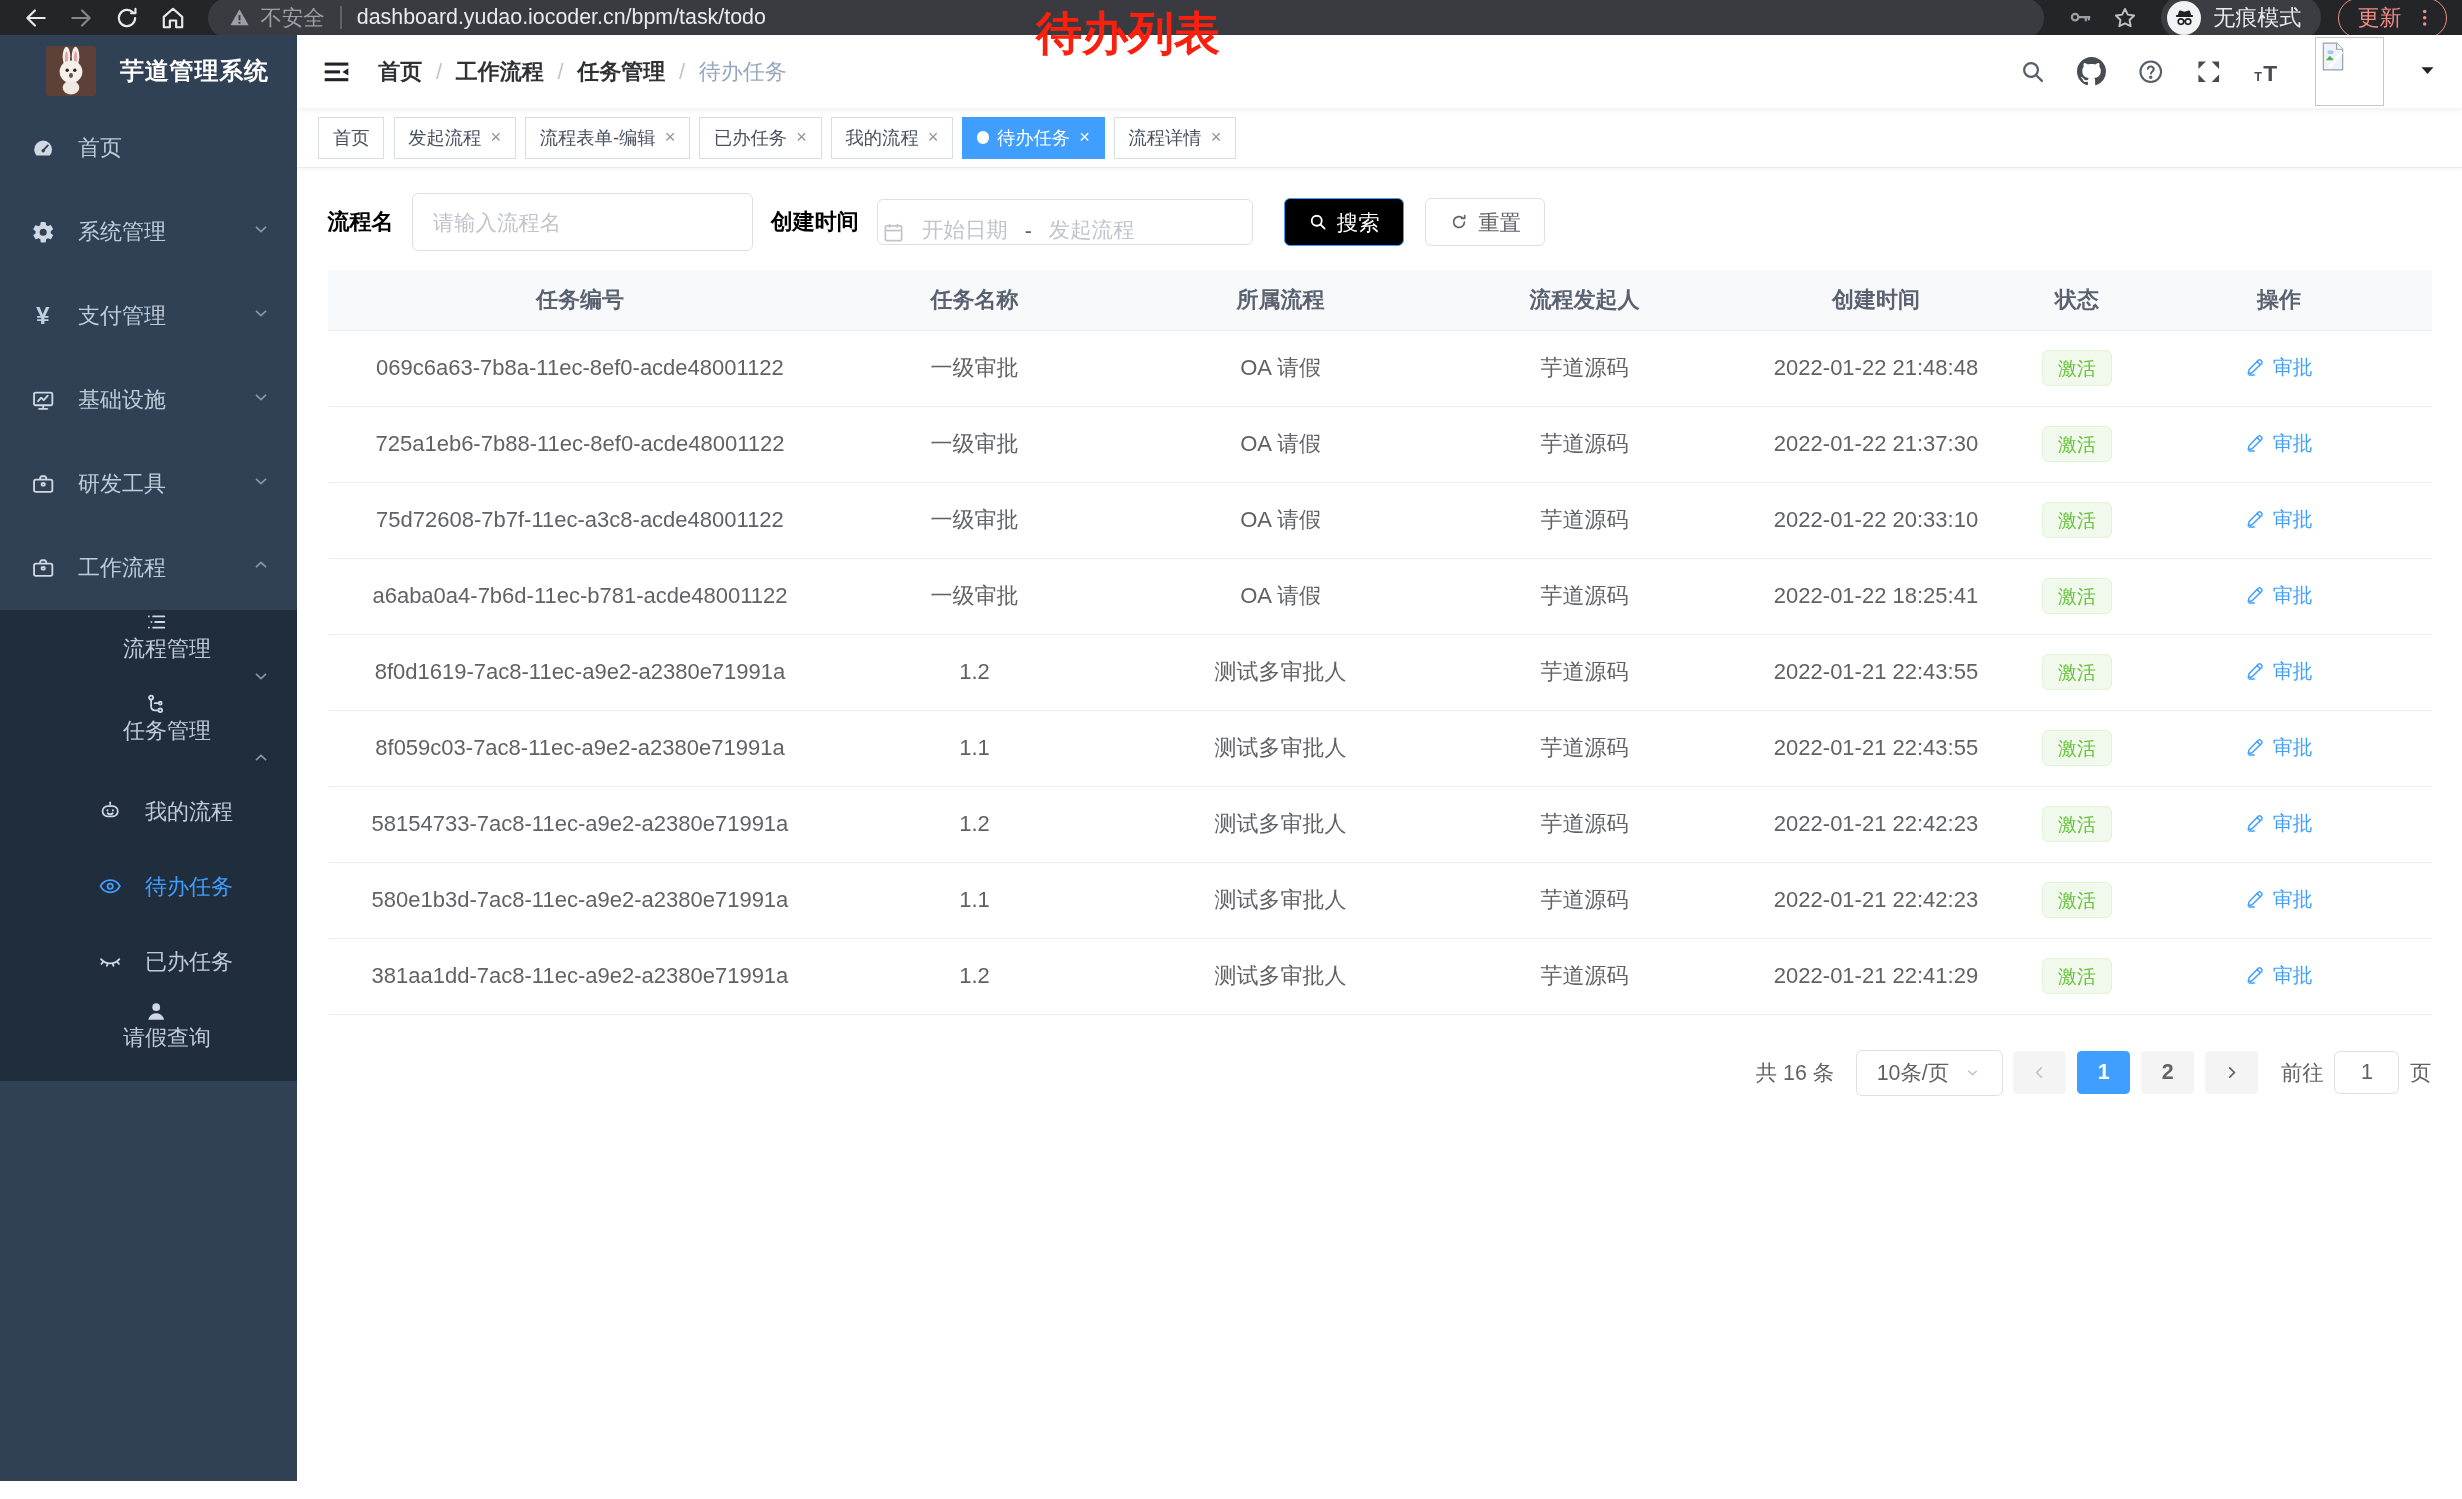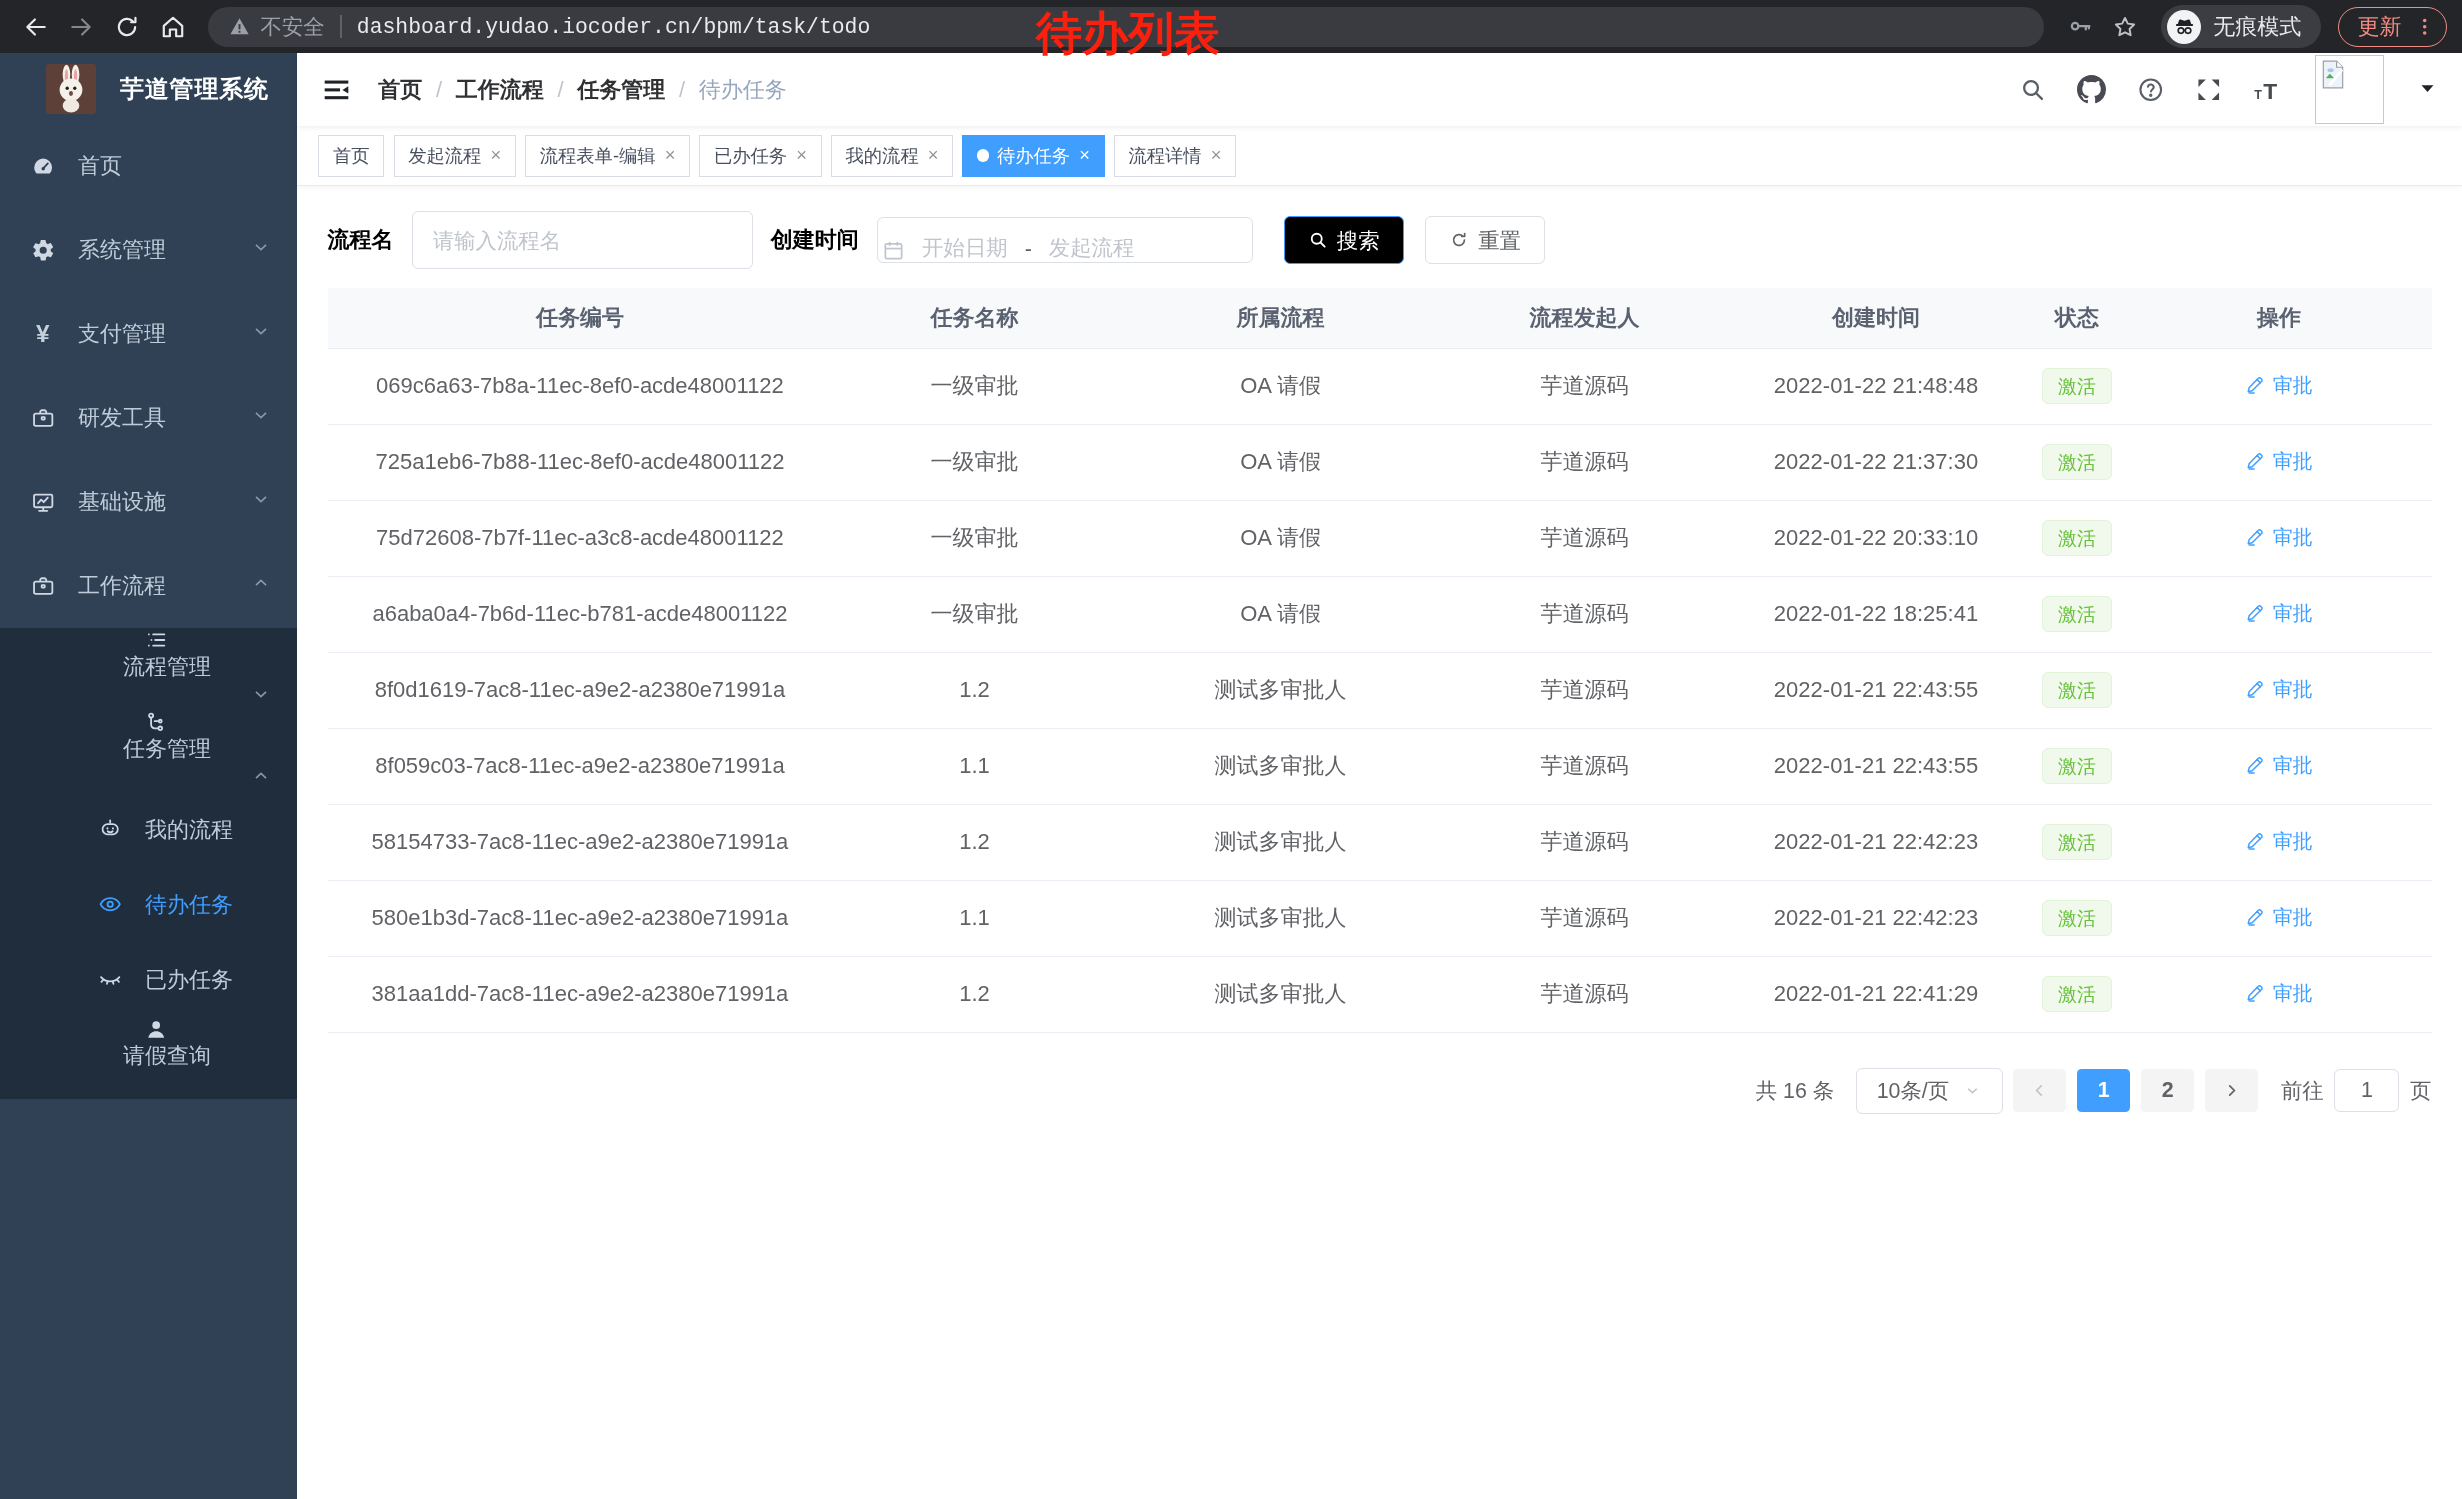--- a/index.html
+++ b/index.html
@@ -1,20 +1,20 @@
 <!DOCTYPE html>
 <html style="font-size:12.2px"><head>
 <meta charset="utf-8">
 <style>
   html,body{margin:0;padding:0;}
   body{font-family:"Liberation Sans","DejaVu Sans",sans-serif;background:#fff;}
   #screen{position:relative;width:2462px;height:1500px;overflow:hidden;background:#fff;}
 
   
-  .browser-bar{height:53px;background:#242528;display:flex;align-items:center;padding:0 15.3px;gap:4.6px;font-family:Liberation Mono, monospace;}
+  .browser-bar{height:35px;background:#242528;display:flex;align-items:center;padding:0 15.3px;gap:4.6px;}
   .bicon{width:41px;height:41px;display:flex;align-items:center;justify-content:center;border-radius:50%;flex:0 0 auto;}
   .bicon svg{display:block;}
   .url-pill{flex:1;height:40px;background:#3a3b40;border-radius:20px;display:flex;align-items:center;padding:0 20px;margin:0 10.7px;min-width:0;}
   .url-warn{display:flex;align-items:center;gap:9.2px;color:#9aa0a6;font-size:21.4px;}
   .url-sep{width:1.5px;height:23px;background:#5f6368;margin:0 15.3px;}
   .url-text{color:#e8eaed;font-size:21.4px;white-space:nowrap;overflow:hidden;}
   .incog-pill{height:43px;background:#3c3d42;border-radius:23px;display:flex;align-items:center;gap:12.2px;padding:0 20px 0 6.1px;margin-left:10.7px;flex:0 0 auto;}
   .incog-circle{width:34px;height:34px;border-radius:50%;background:#f1f3f4;display:flex;align-items:center;justify-content:center;}
   .incog-label{color:#e8eaed;font-size:22px;}
   .update-pill{height:38px;border:1.5px solid #f28b82;border-radius:21.4px;display:flex;align-items:center;gap:12.2px;padding:0 10.7px 0 18.3px;margin-left:12.2px;color:#f28b82;font-size:22px;flex:0 0 auto;}
@@ -223,43 +223,43 @@
         <span class="mi-caret">
           <svg width="20" height="20" viewBox="0 0 24 24" fill="none" stroke="#8a97a6" stroke-width="2">
               <path d="M6 9.5l6 5.5 6-5.5"></path>
             </svg>
         </span>
       </div>
 
       <div class="menu-item">
         <span class="mi-icon">
           <svg width="24.4" height="24.4" viewBox="0 0 24 24" fill="none" stroke="#cfd8e3" stroke-width="1.8">
-              <rect x="3" y="7.5" width="18" height="12" rx="1.8"></rect>
-              <path d="M9 7.5V6a1.8 1.8 0 0 1 1.8-1.8h2.4A1.8 1.8 0 0 1 15 6v1.5"></path>
-              <rect x="10.5" y="11" width="3" height="2.4" rx="0.5"></rect>
-            </svg>
-        </span>
-        <span class="mi-label">研发工具</span>
-        <span class="mi-caret">
-          <svg width="20" height="20" viewBox="0 0 24 24" fill="none" stroke="#8a97a6" stroke-width="2">
-              <path d="M6 9.5l6 5.5 6-5.5"></path>
-            </svg>
-        </span>
-      </div>
-
-      <div class="menu-item">
-        <span class="mi-icon">
-          <svg width="24.4" height="24.4" viewBox="0 0 24 24" fill="none" stroke="#cfd8e3" stroke-width="1.8">
               <rect x="3" y="4.5" width="18" height="12.5" rx="1.5"></rect>
               <path d="M7 13l3-3.5 2.5 2.5 4-4.5" stroke-linecap="round" stroke-linejoin="round"></path>
               <path d="M12 17v3"></path>
               <path d="M8 20.5h8" stroke-linecap="round"></path>
             </svg>
         </span>
         <span class="mi-label">基础设施</span>
+        <span class="mi-caret">
+          <svg width="20" height="20" viewBox="0 0 24 24" fill="none" stroke="#8a97a6" stroke-width="2">
+              <path d="M6 9.5l6 5.5 6-5.5"></path>
+            </svg>
+        </span>
+      </div>
+
+      <div class="menu-item">
+        <span class="mi-icon">
+          <svg width="24.4" height="24.4" viewBox="0 0 24 24" fill="none" stroke="#cfd8e3" stroke-width="1.8">
+              <rect x="3" y="7.5" width="18" height="12" rx="1.8"></rect>
+              <path d="M9 7.5V6a1.8 1.8 0 0 1 1.8-1.8h2.4A1.8 1.8 0 0 1 15 6v1.5"></path>
+              <rect x="10.5" y="11" width="3" height="2.4" rx="0.5"></rect>
+            </svg>
+        </span>
+        <span class="mi-label">研发工具</span>
         <span class="mi-caret">
           <svg width="20" height="20" viewBox="0 0 24 24" fill="none" stroke="#8a97a6" stroke-width="2">
               <path d="M6 9.5l6 5.5 6-5.5"></path>
             </svg>
         </span>
       </div>
 
       <div class="menu-item">
         <span class="mi-icon">
           <svg width="24.4" height="24.4" viewBox="0 0 24 24" fill="none" stroke="#cfd8e3" stroke-width="1.8">

